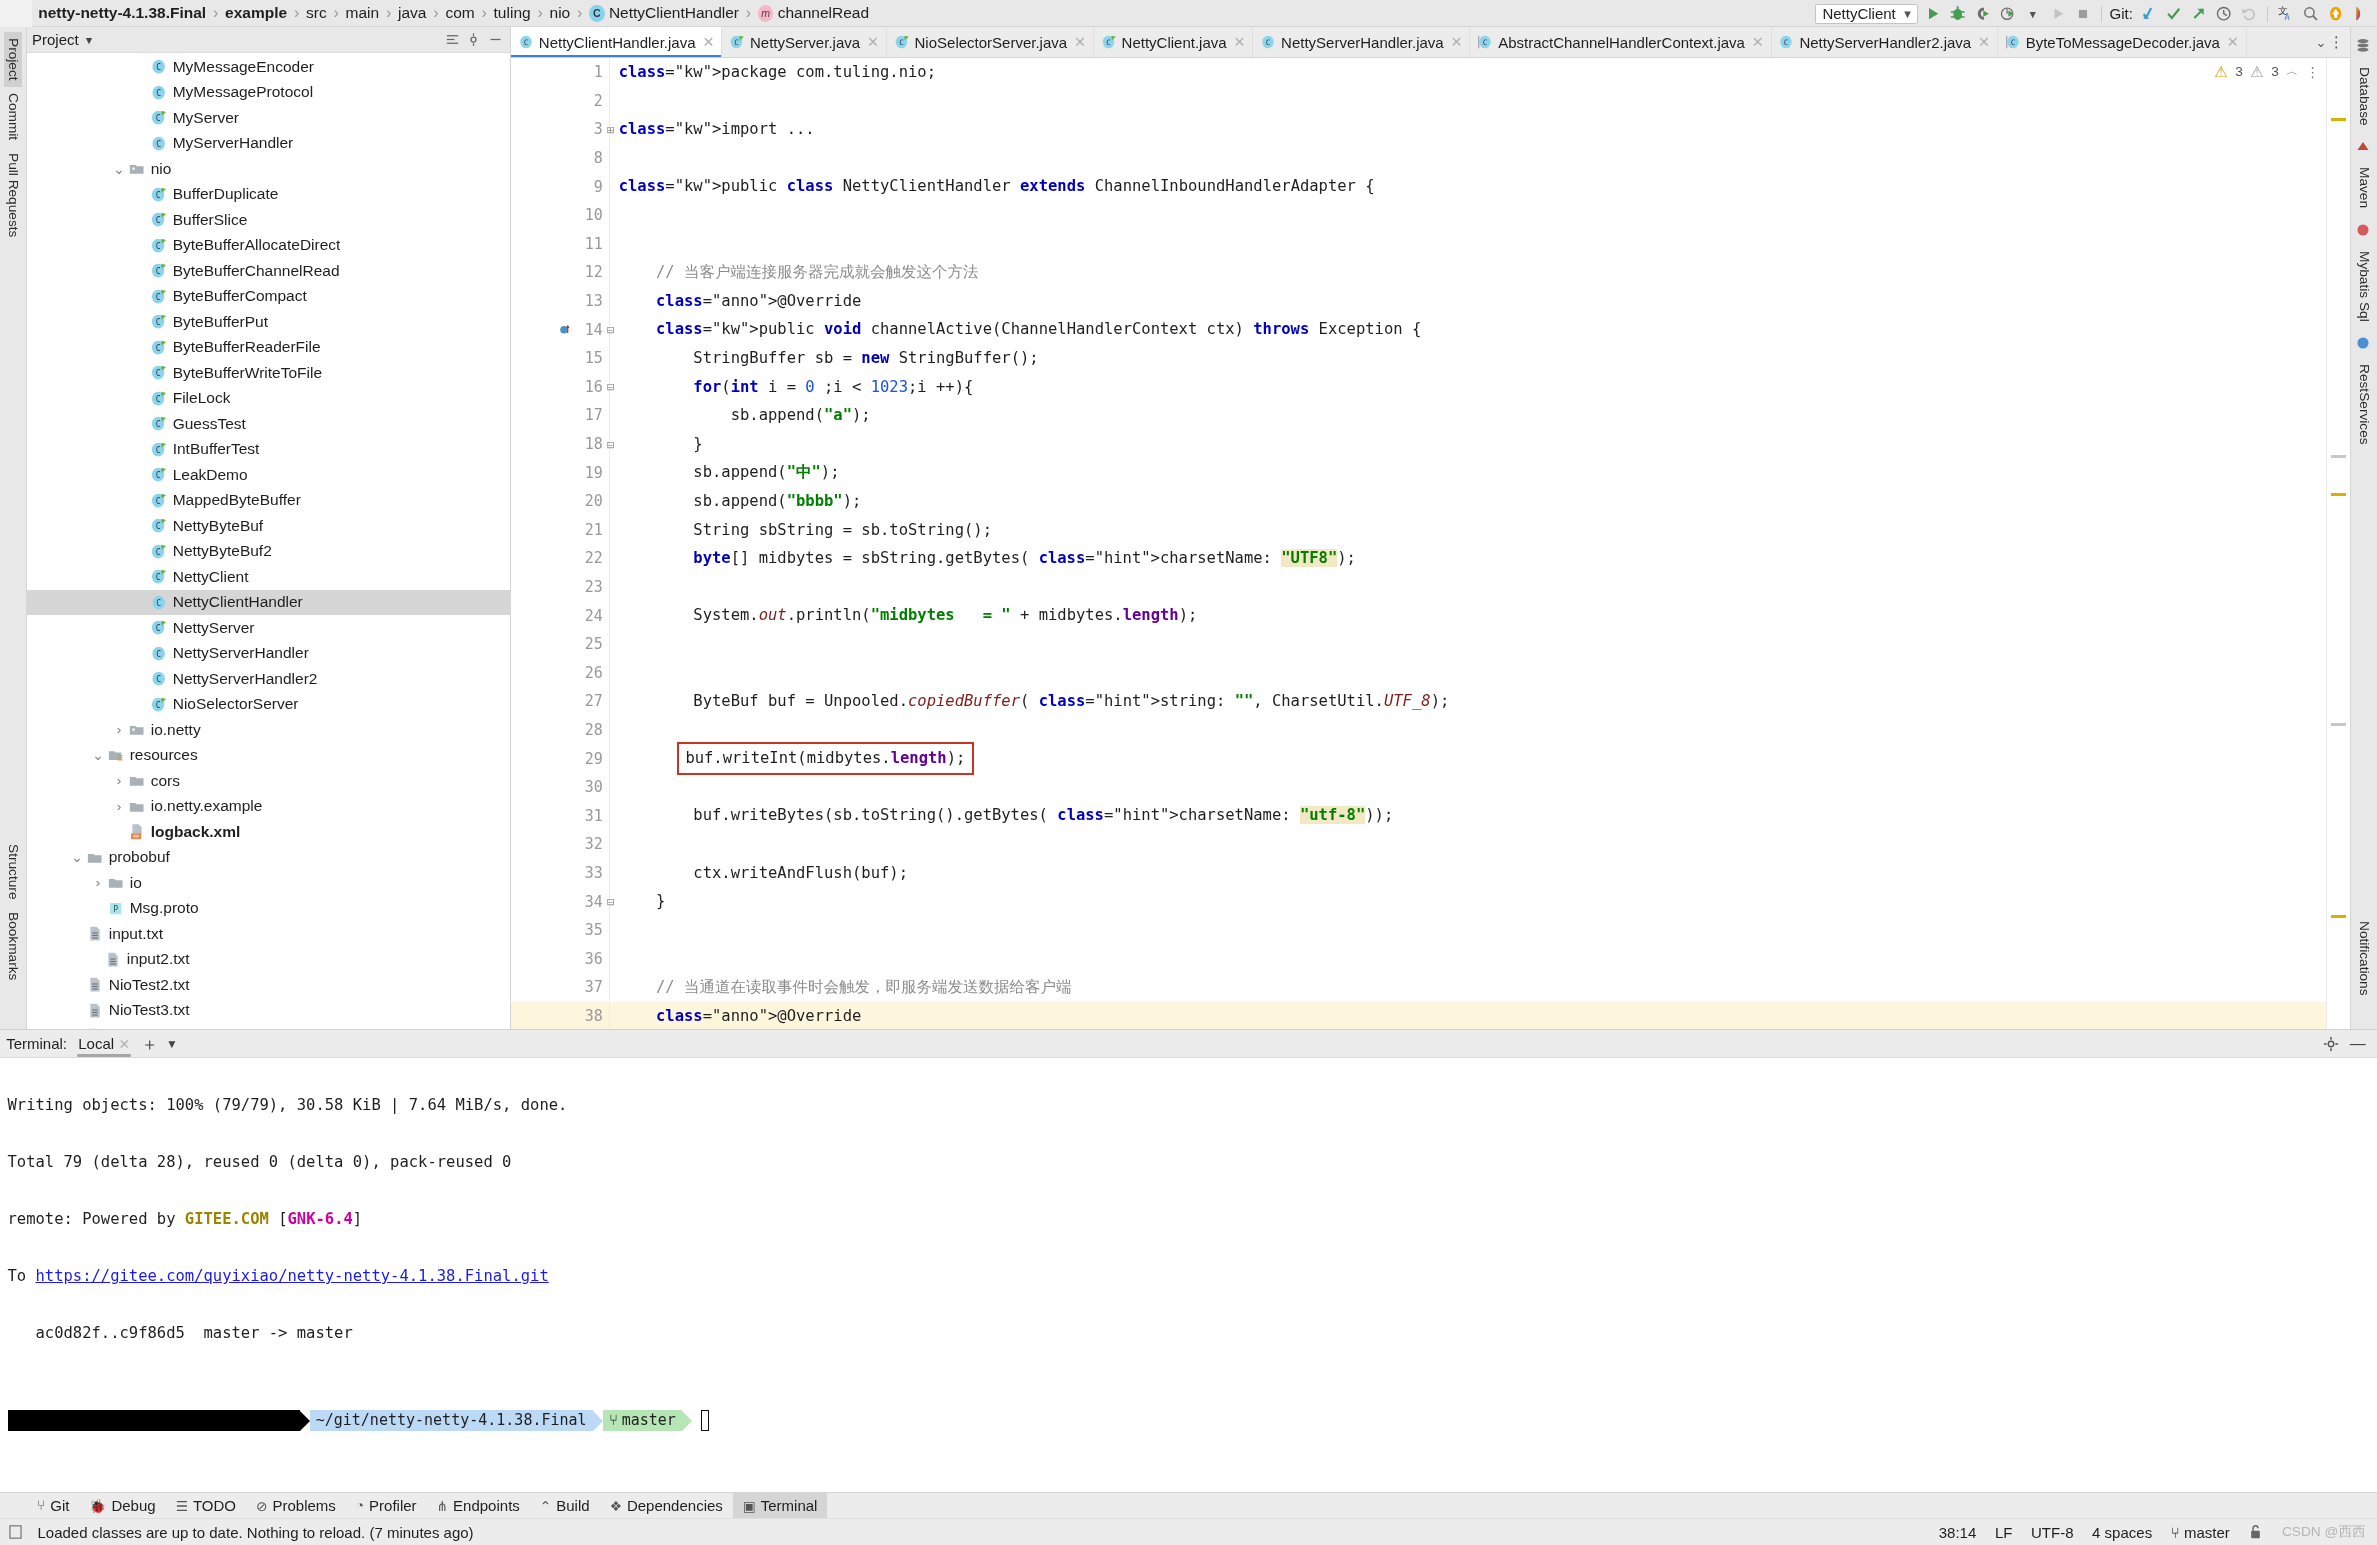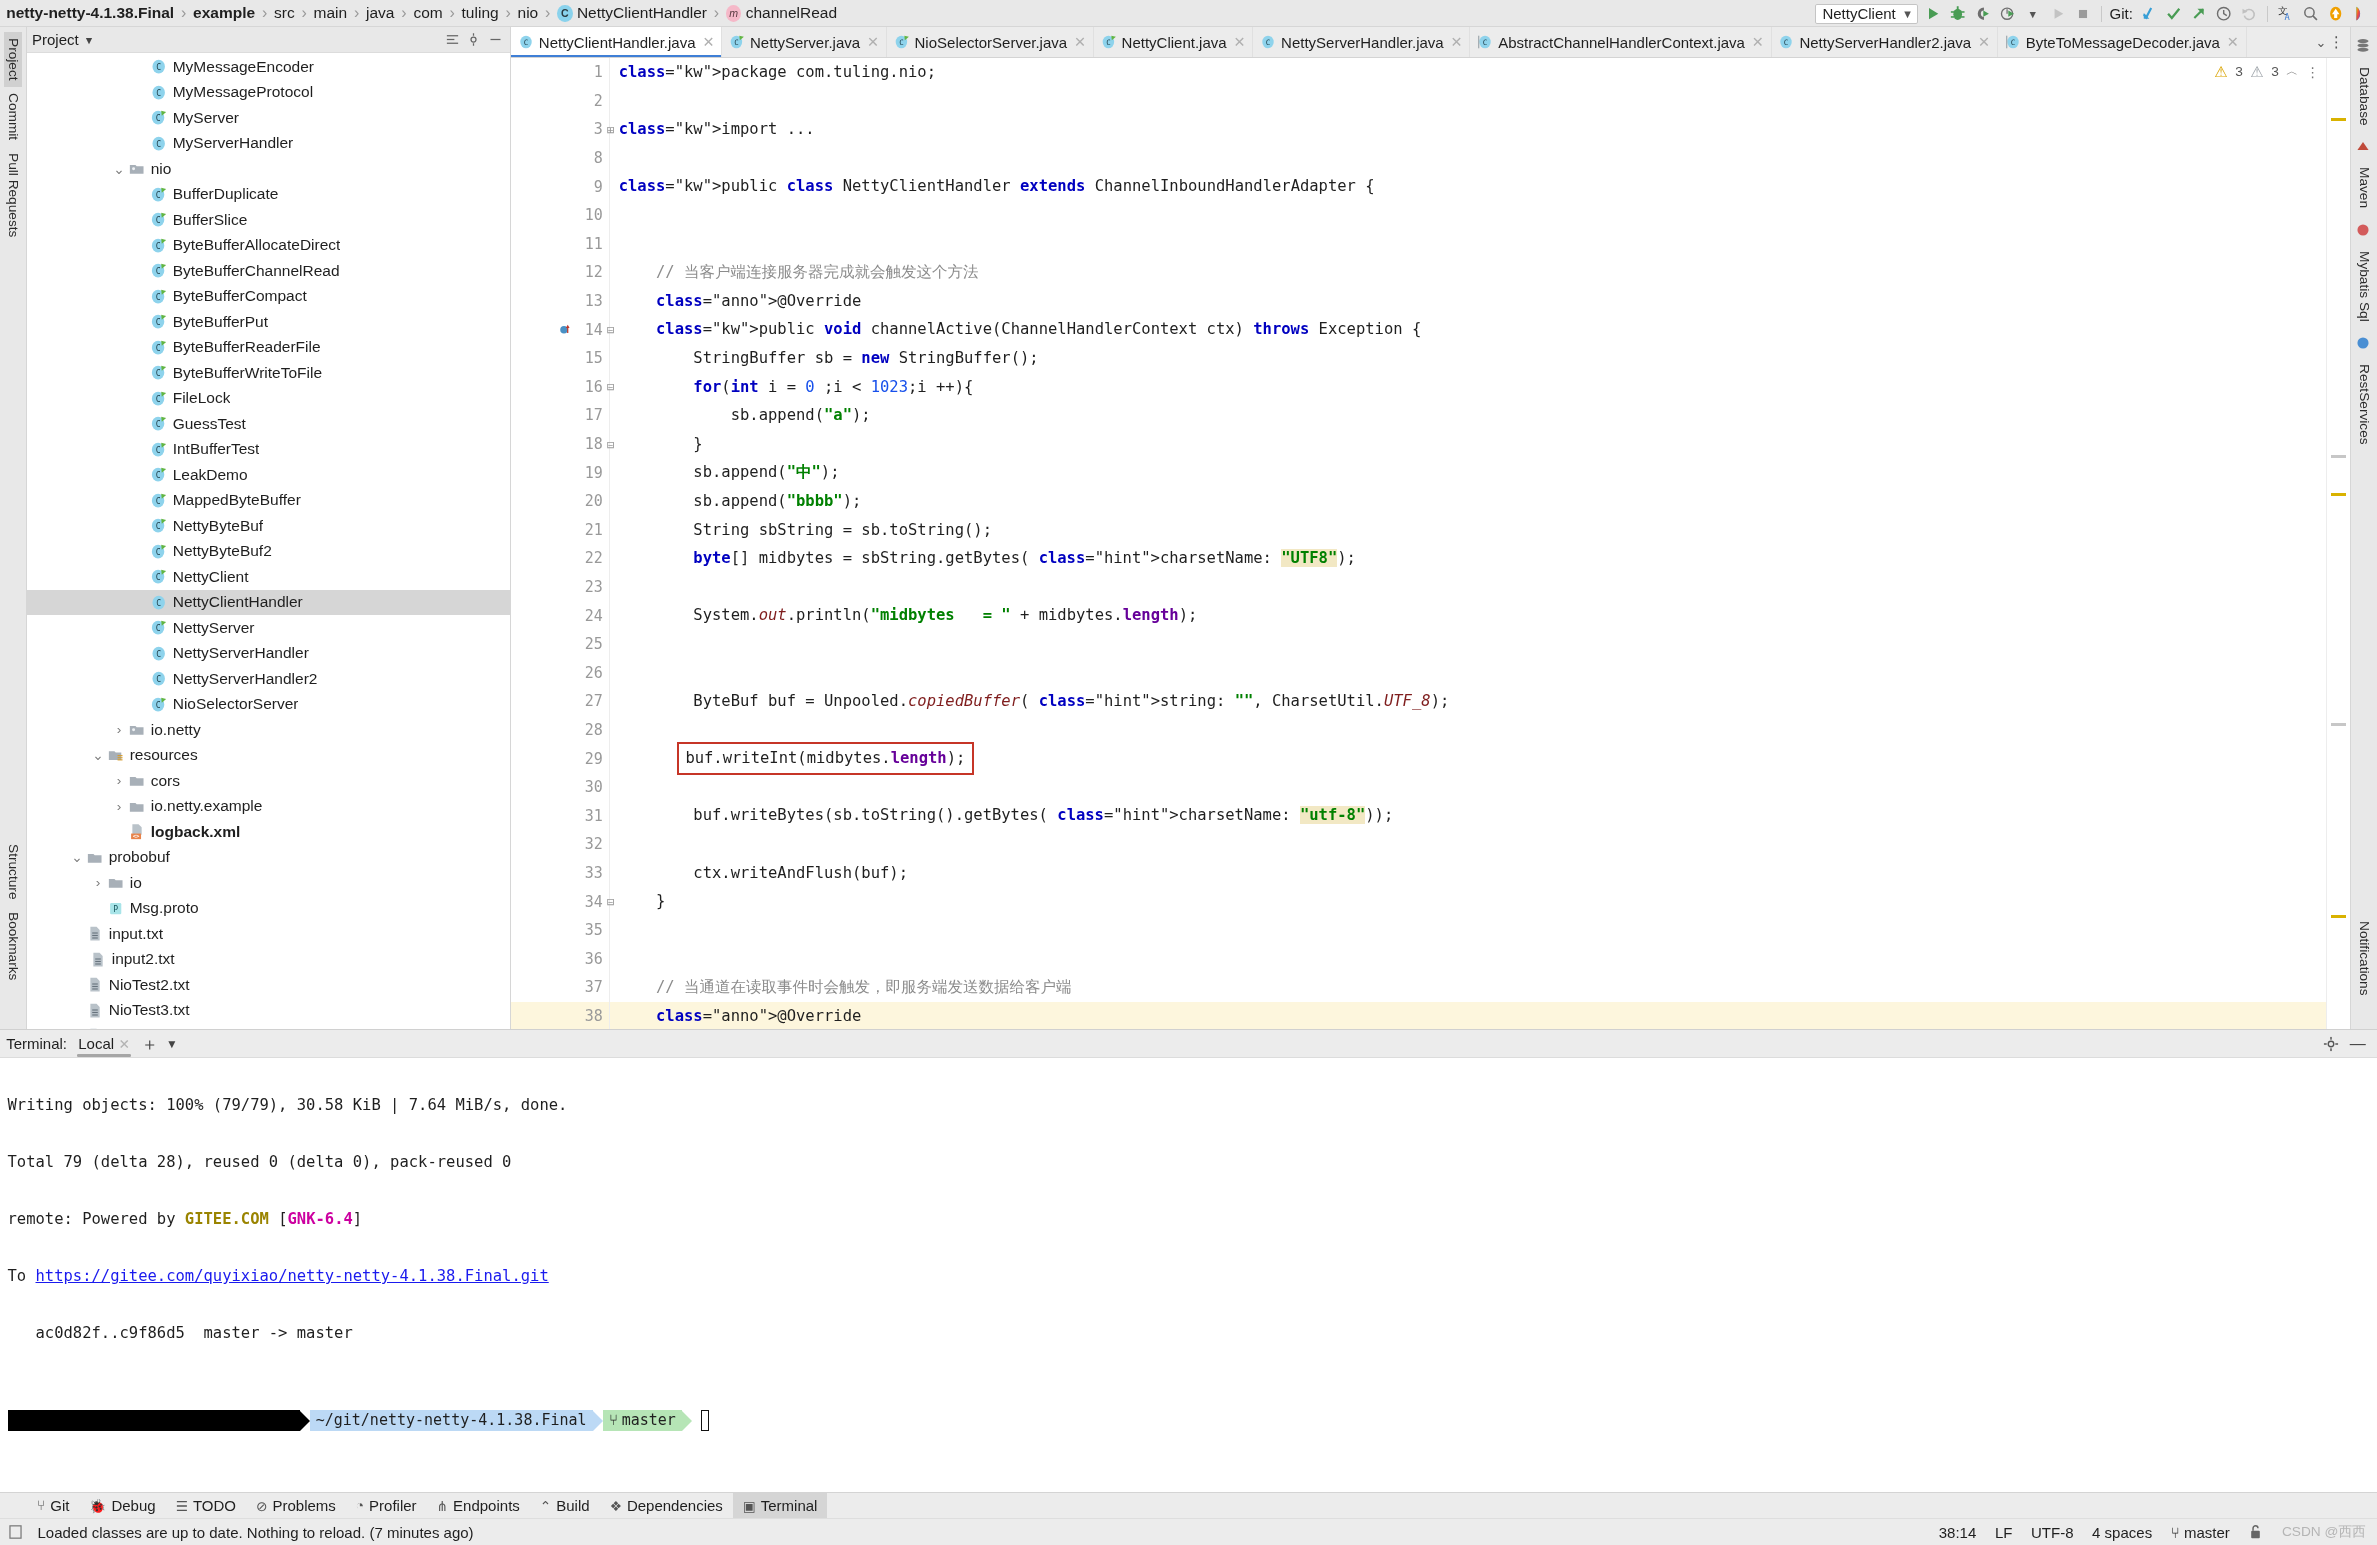--- a/index.html
+++ b/index.html
@@ -16,20 +16,21 @@
   .app { display:flex; flex-direction:column; width:2377px; height:1545px; }
 
   
   .topbar {
     height: 27px; flex: 0 0 27px;
     background:#e8e8e8;
     display:flex; align-items:center;
     padding-left: 5px;
     border-bottom: 0.6px solid #d6d6d6;
     position: relative;
+    margin-left: 32px;
   }
   .crumb { display:flex; align-items:center; height:27px; padding:0 1.2px; font-size:15.5px; white-space:nowrap; }
   .crumb.bold { font-weight:bold; }
   .crumb-sep { color:#9a9a9a; font-size:16px; padding:0 5.6px; }
   .cls-badge {
     display:inline-flex; align-items:center; justify-content:center;
     width:15.5px; height:17px; border-radius:50%;
     background:#89d2ec; color:#2b3a40; font-size:10.6px; font-weight:bold;
     margin-right:4.3px; flex:0 0 auto;
   }
@@ -831,21 +832,21 @@
                 <svg width="17.4" height="17.4" viewBox="0 0 28 28">
                   <path d="M7 3 h10 l5 5 v17 h-15 z" fill="#b9c2c9"></path>
                   <rect x="10" y="12" width="9" height="1.8" fill="#67737d"></rect>
                   <rect x="10" y="16" width="9" height="1.8" fill="#67737d"></rect>
                   <rect x="10" y="20" width="9" height="1.8" fill="#67737d"></rect>
                 </svg>
               </span>
             </span>
             <span class="tlabel">input.txt</span>
           </div>
-          <div class="trow" style="padding-left: 45px;">
+          <div class="trow" style="padding-left: 60px;">
             <span class="twist"></span>
             <span class="tico">
               <span>
                 <svg width="17.4" height="17.4" viewBox="0 0 28 28">
                   <path d="M7 3 h10 l5 5 v17 h-15 z" fill="#b9c2c9"></path>
                   <rect x="10" y="12" width="9" height="1.8" fill="#67737d"></rect>
                   <rect x="10" y="16" width="9" height="1.8" fill="#67737d"></rect>
                   <rect x="10" y="20" width="9" height="1.8" fill="#67737d"></rect>
                 </svg>
               </span>

